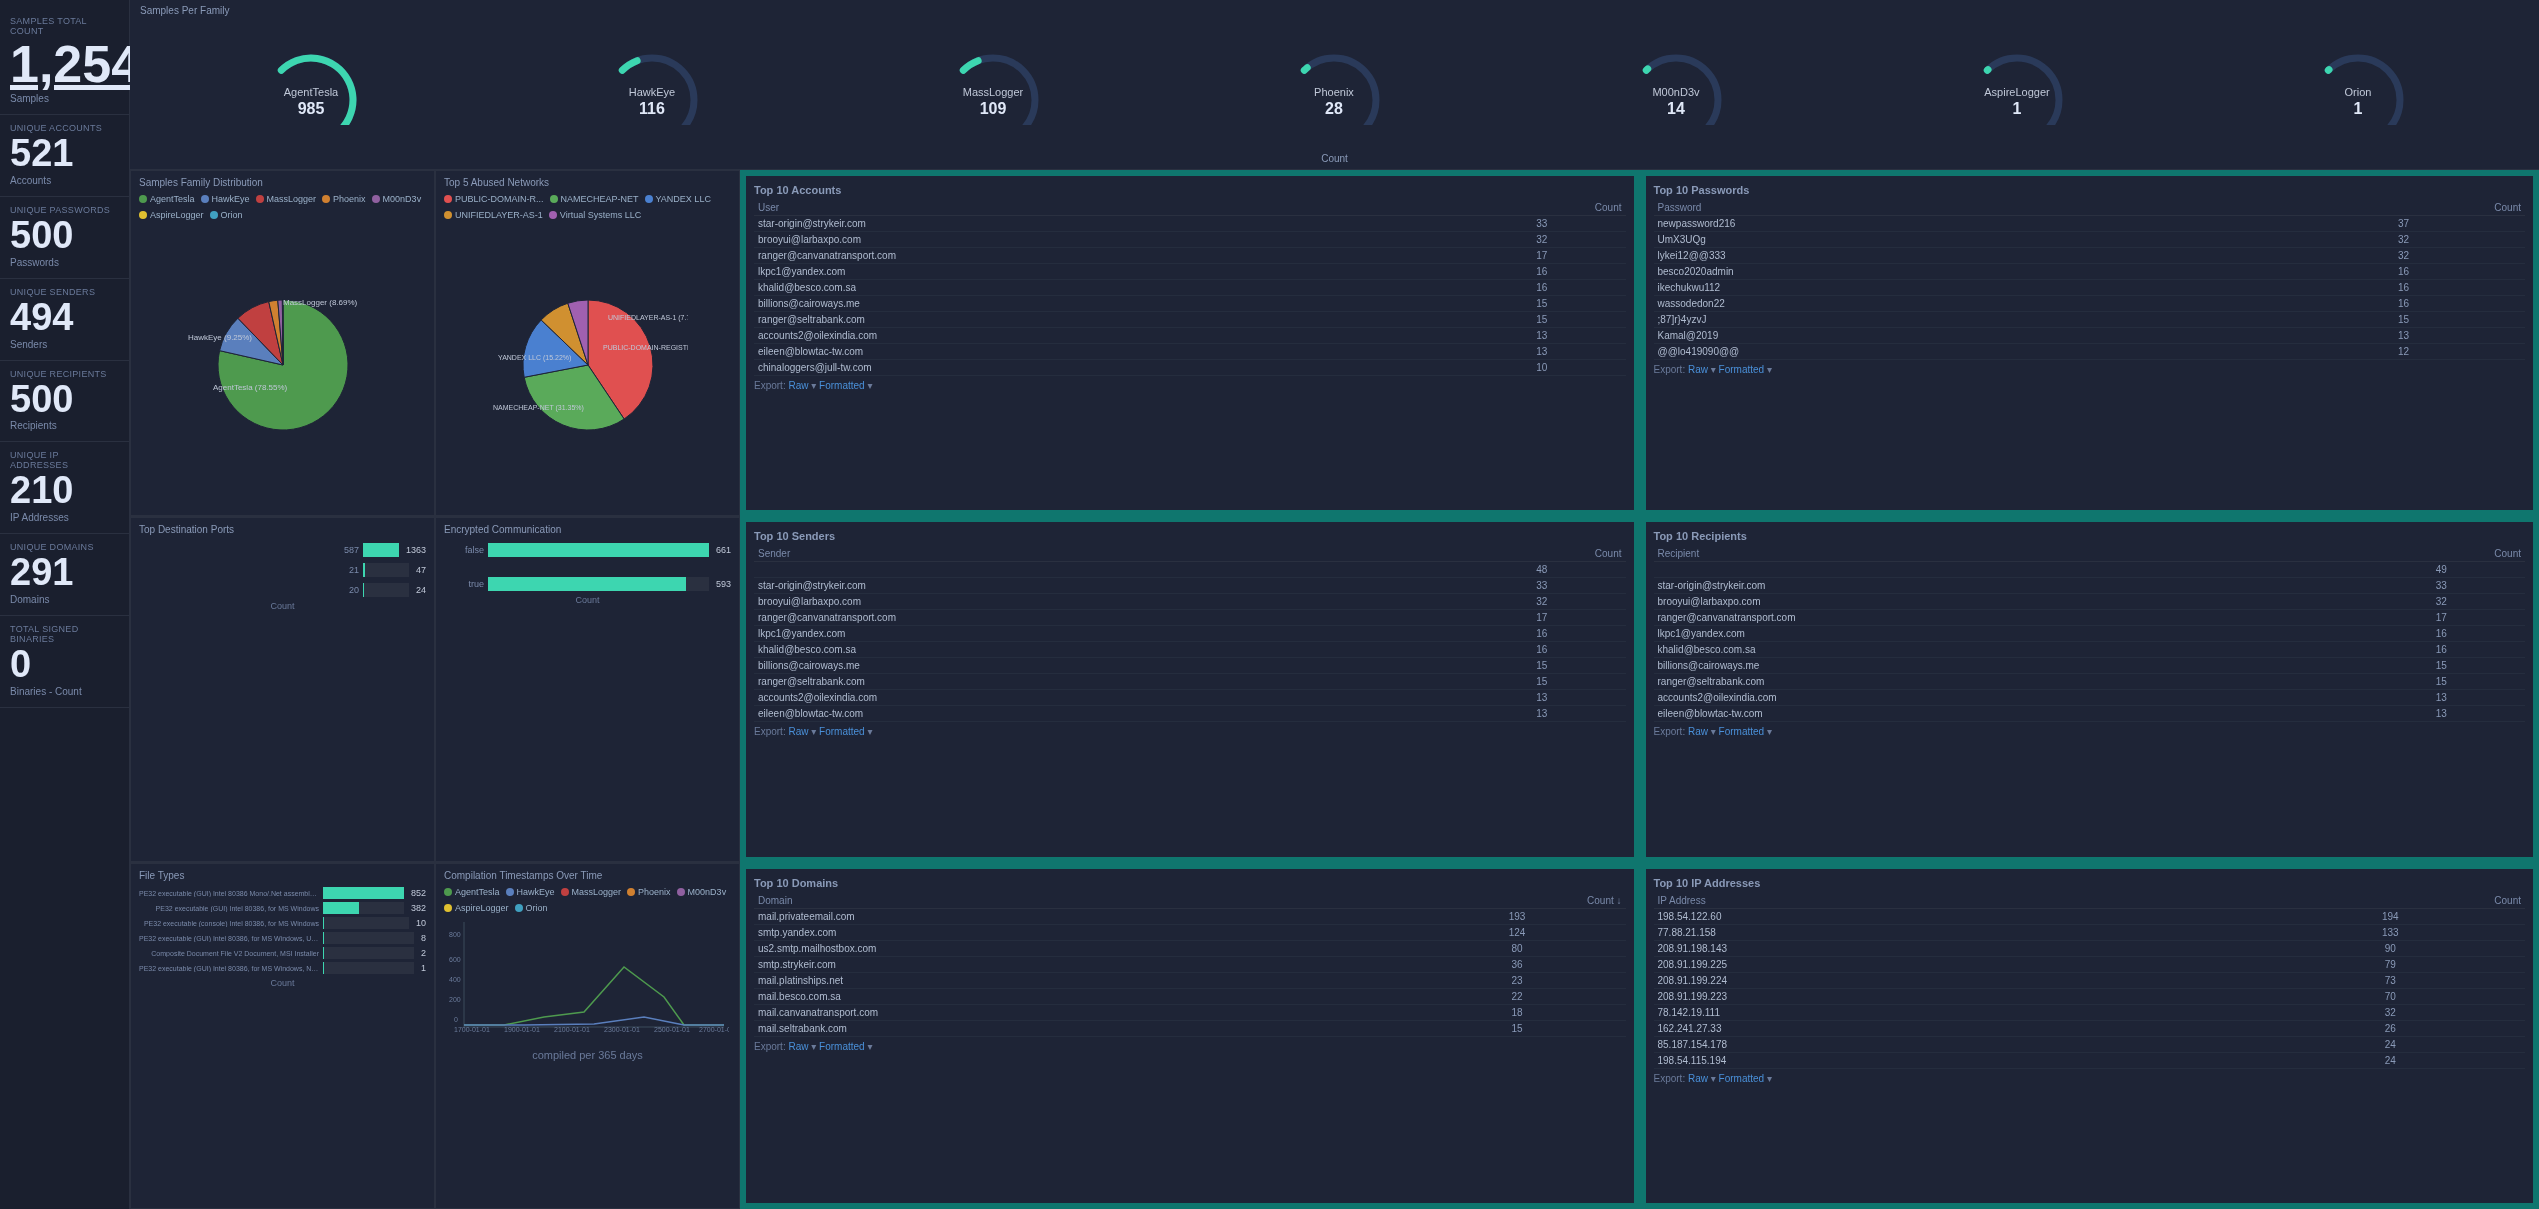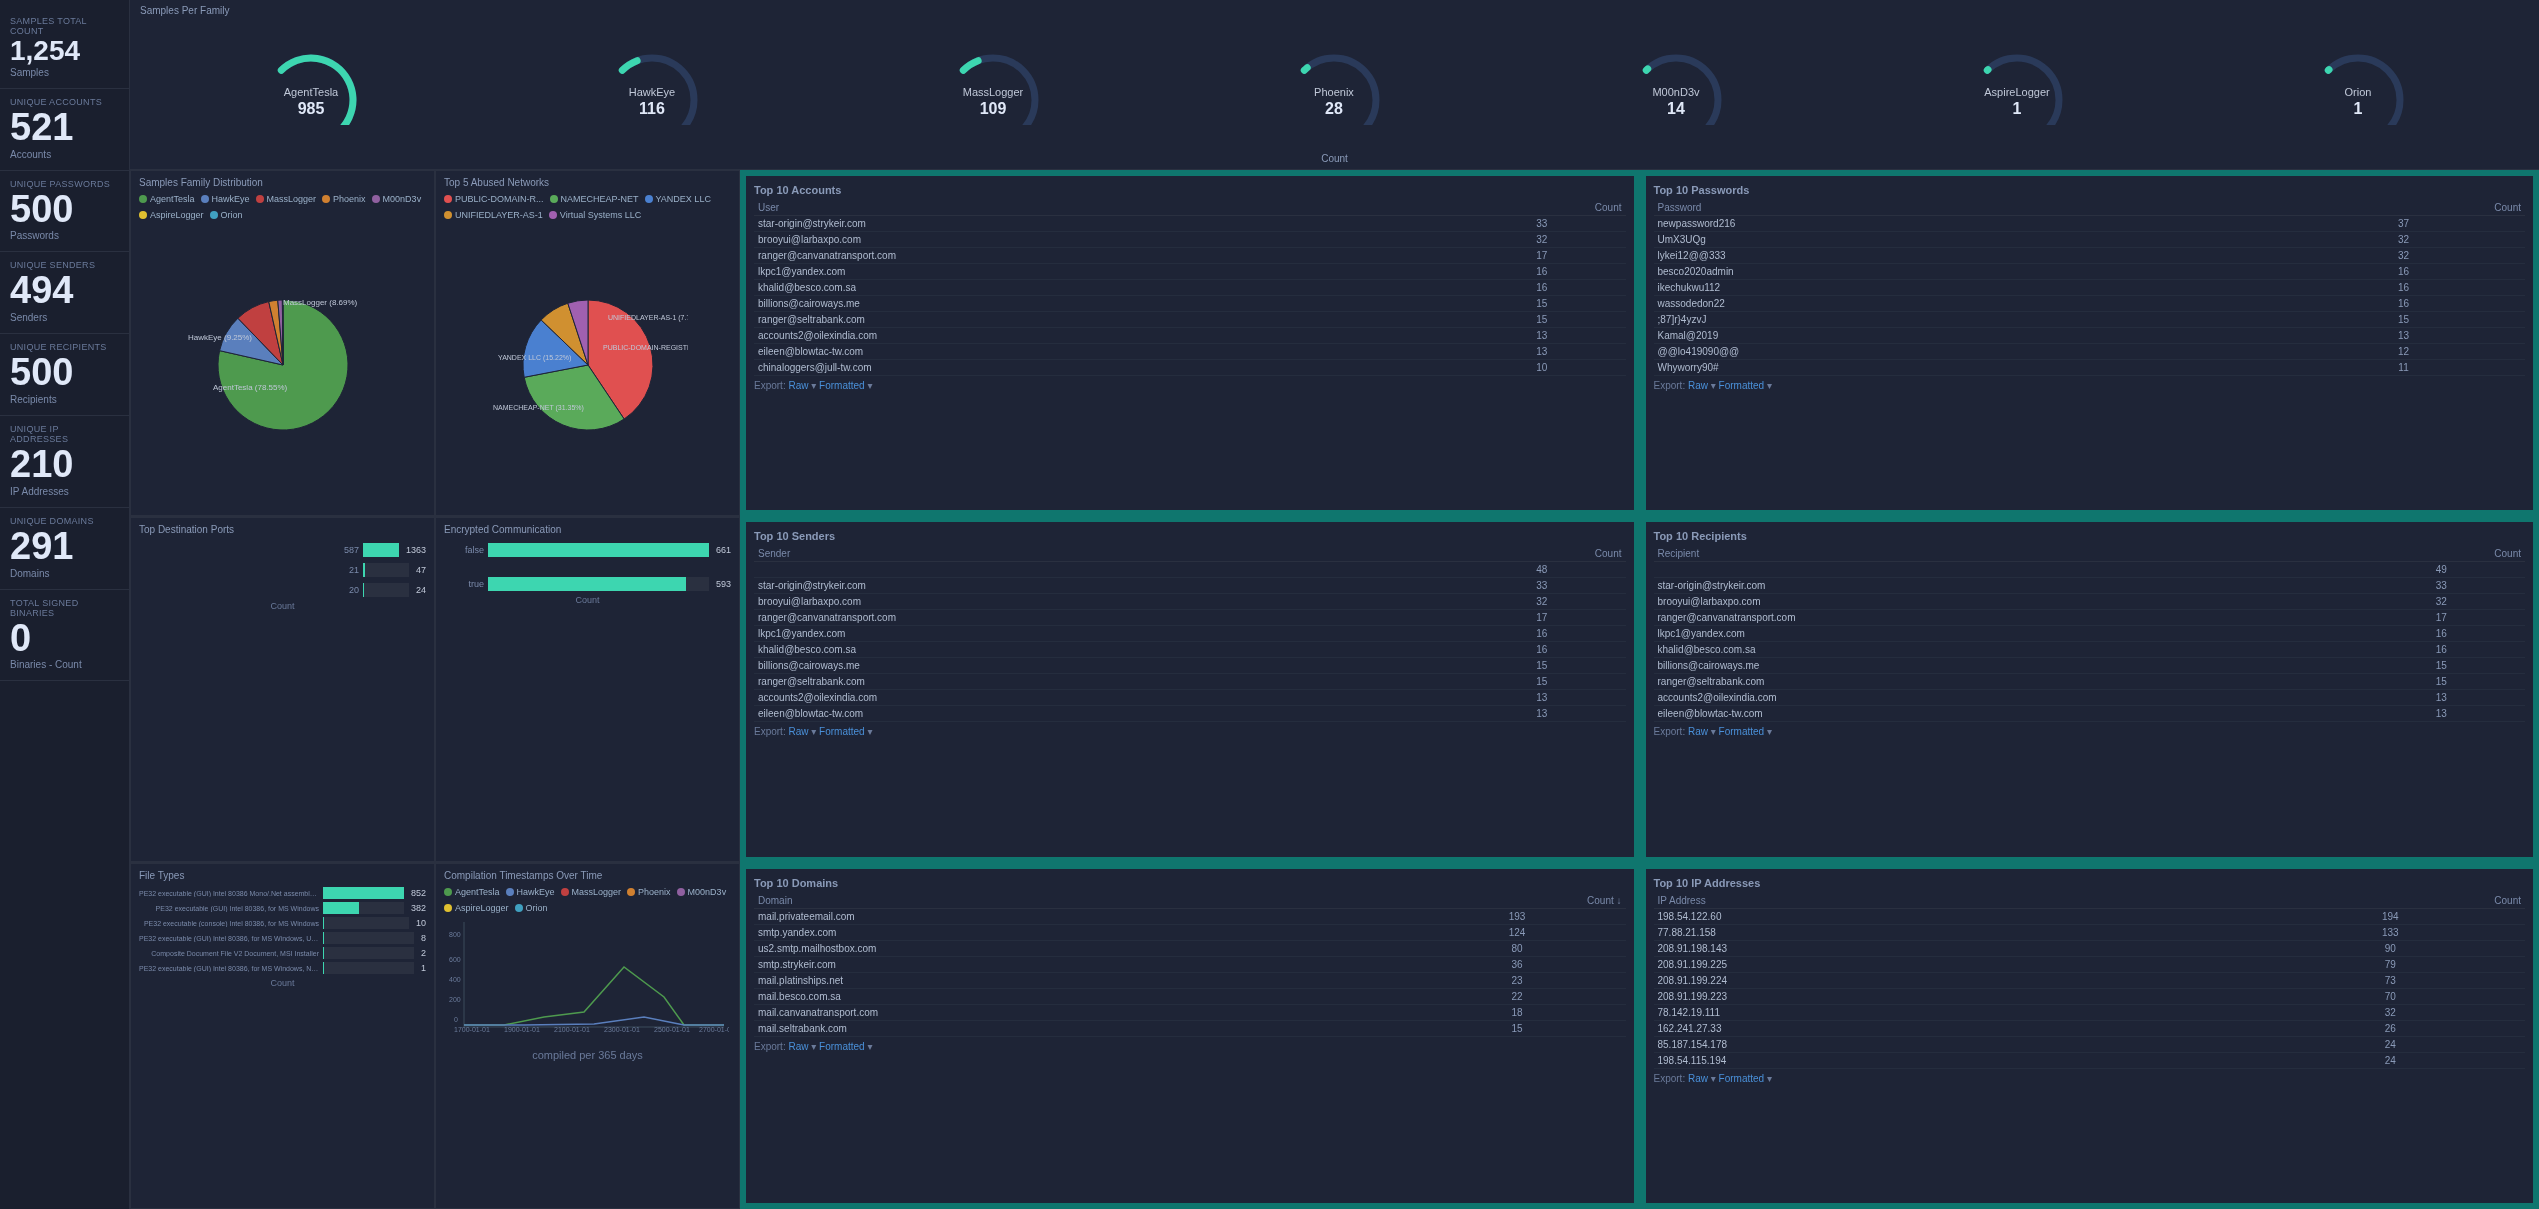--- a/index.html
+++ b/index.html
@@ -35,21 +35,21 @@
       color: #6a7a9a;
       text-transform: uppercase;
       letter-spacing: 0.3px;
     }
     .stat-value {
       font-size: 38px;
       font-weight: bold;
       color: #e0e8f8;
       line-height: 1.1;
     }
-    .stat-value.large { font-size: 28px; }
+    .stat-value.large { font-size: 52px; text-decoration: underline; }
     .stat-label-bottom {
       font-size: 10px;
       color: #7a8aaa;
     }
     
     .main {
       flex: 1;
       display: flex;
       flex-direction: column;
       background: #5eead4;
@@ -622,24 +622,20 @@
                   <td class="count">15</td>
                 </tr>
                 <tr>
                   <td>Kamal@2019</td>
                   <td class="count">13</td>
                 </tr>
                 <tr>
                   <td>@@lo419090@@</td>
                   <td class="count">12</td>
                 </tr>
-                <tr>
-                  <td>Whyworry90#</td>
-                  <td class="count">11</td>
-                </tr>
               </tbody>
           </table>
           <div class="export-row">
             Export: <span class="export-link">Raw</span> ▾
             <span class="export-link formatted">Formatted</span> ▾
           </div>
         </div>
 
         <div class="right-panel">
           <div class="right-panel-title">Top 10 Senders</div>

